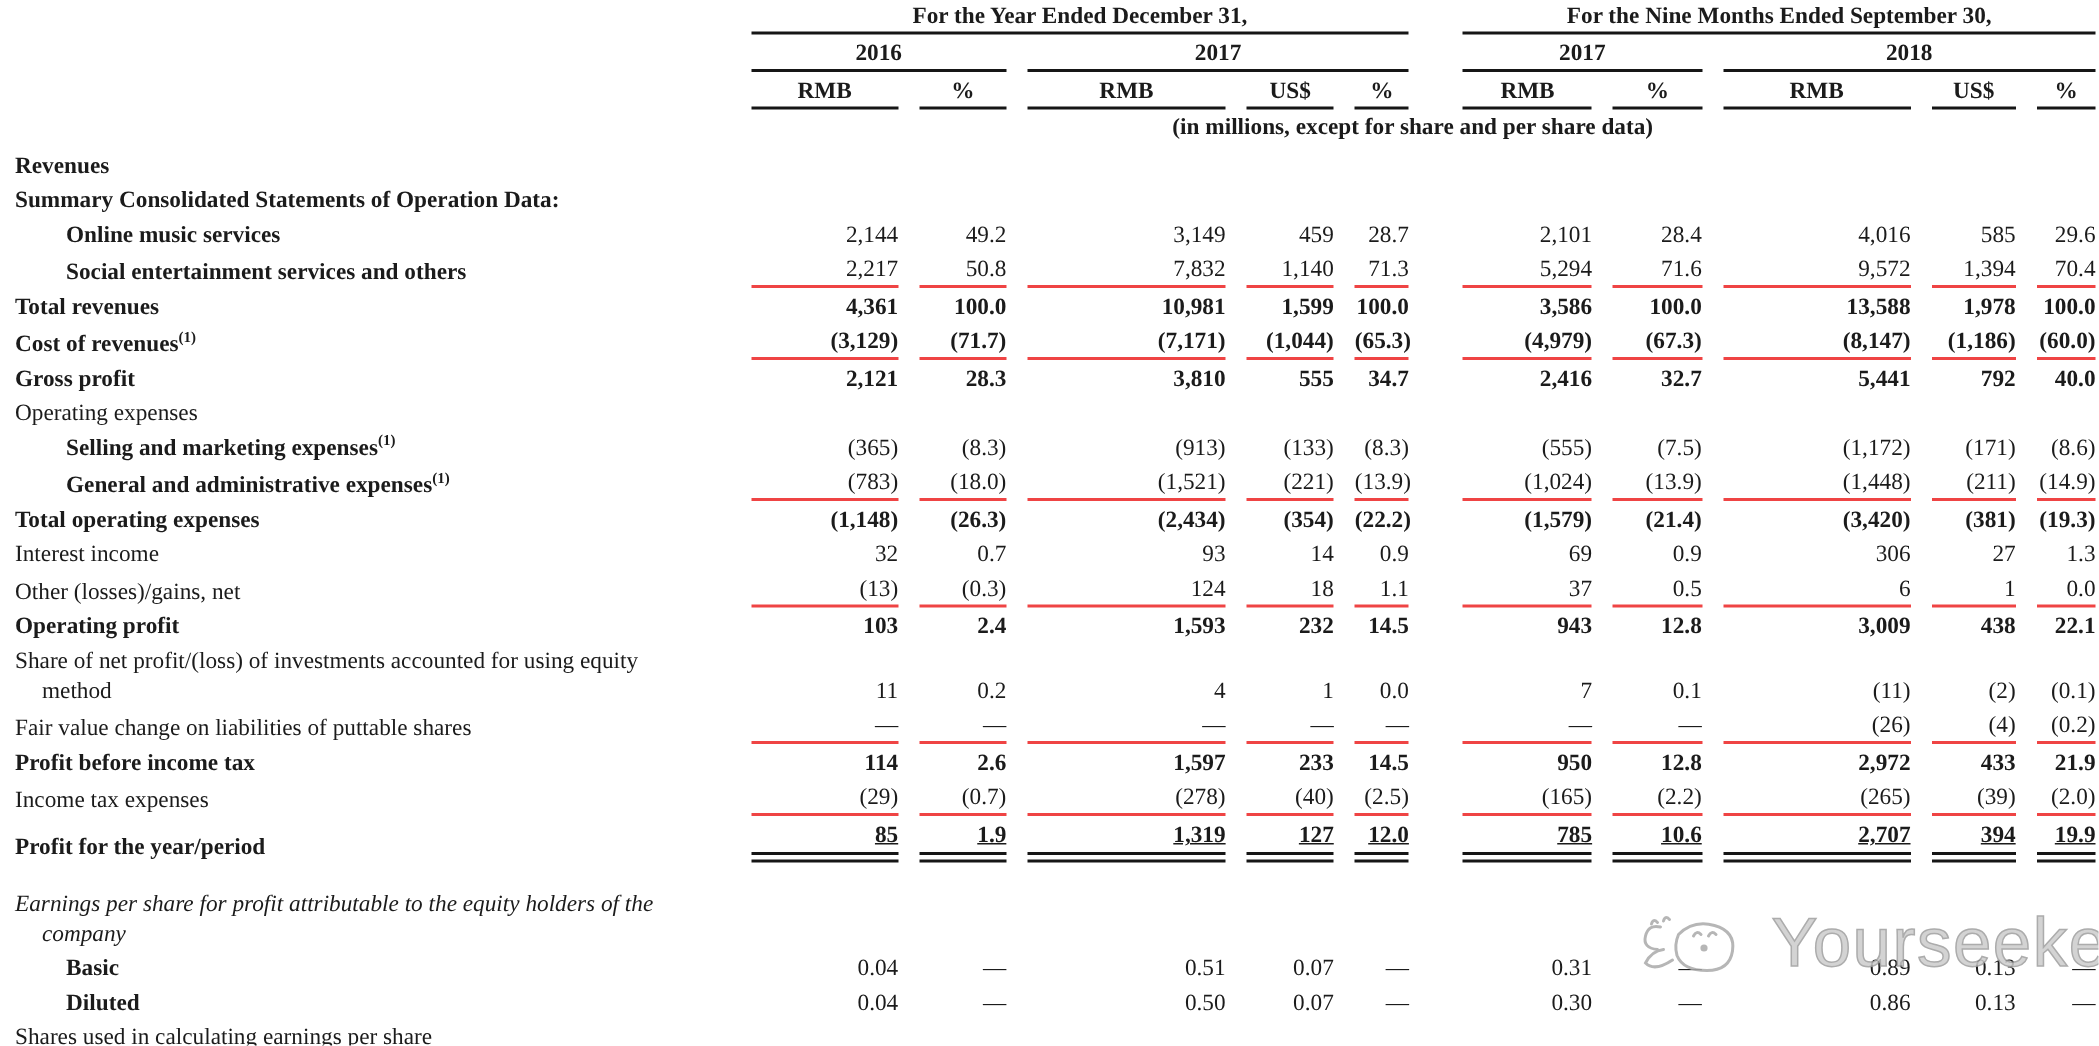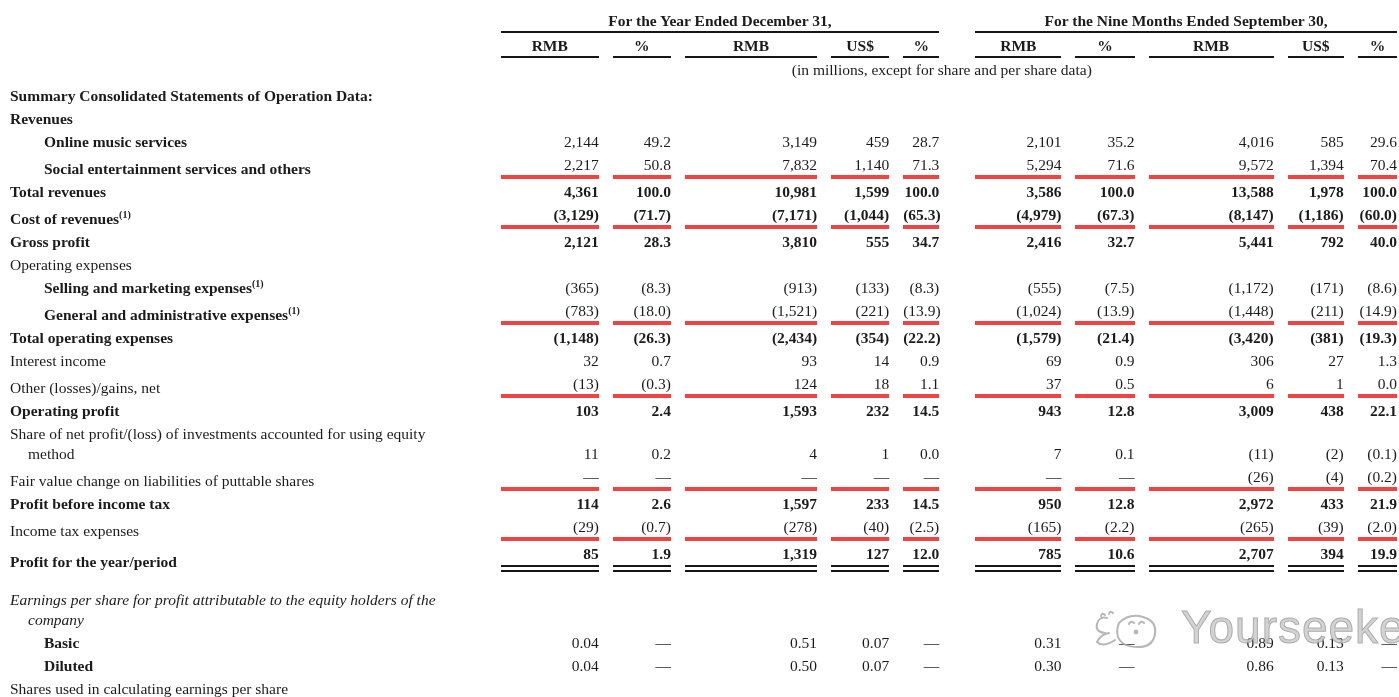--- a/index.html
+++ b/index.html
@@ -4,21 +4,21 @@
 <style>
   * { margin: 0; padding: 0; box-sizing: border-box; }
   html, body { background: #ffffff; }
   body {
     width: 1399px; height: 697px;
     font-family: "Liberation Serif", "DejaVu Serif", serif;
     color: #1b1b1b;
     position: relative;
     overflow: hidden;
   }
-  .page { width: 1399px; height: 697px; padding-top: 10px; position: relative; }
+  .page { width: 1399px; height: 697px; position: relative; }
 
   table.fin {
     border-collapse: collapse;
     table-layout: fixed;
     width: 1397px;
     font-size: 15.5px;
   }
   col.c-label { width: 486px; }
   col.c-rmb1  { width: 112px; }
   col.c-pct1  { width: 72px;  }
@@ -32,34 +32,34 @@
   col.c-usd4  { width: 70px;  }
   col.c-pct4  { width: 53px;  }
 
   th, td { vertical-align: bottom; font-weight: normal; padding: 1px 0 2px 0; }
   thead th { font-weight: bold; }
 
   
   .numcell, .hcell { padding-left: 14px; }
   .cl { line-height: 20px; text-align: right; white-space: nowrap; }
   .hl { line-height: 20px; text-align: center; white-space: nowrap; }
-  .u1 { border-bottom: 4px solid #ef4444; }
-  .u2 { border-bottom: 7px double #161616; padding-bottom: 1px; }
+  .u1 { border-bottom: 2px solid #ef4444; }
+  .u2 { border-bottom: 7px double #161616; padding-bottom: 1px; text-decoration: underline; }
   .hu { border-bottom: 2px solid #161616; }
 
   .lbl {
     padding-left: 28px; text-indent: -18px;
     line-height: 20px; white-space: pre-line;
   }
   .ind1 { padding-left: 44px; text-indent: 0; font-weight: bold; }
   .b { font-weight: bold; }
   sup { font-size: 10px; vertical-align: super; line-height: 0; }
 
   tr.gap-before td { padding-top: 16px; font-style: italic; }
-  tr.note-row th { font-weight: normal; padding-bottom: 6px; }
+  tr.note-row th { font-weight: bold; padding-bottom: 6px; }
 
   
   .watermark {
     position: absolute; left: 1085px; top: 592px;
     display: flex; align-items: center;
     pointer-events: none;
     opacity: 0.85;
   }
   .wm-text {
     font-family: "Liberation Sans", "DejaVu Sans", sans-serif;
@@ -91,20 +91,36 @@
     </colgroup>
     <thead>
       <tr>
         <td></td>
         <th colspan="5" class="hcell">
           <div class="hl hu">For the Year Ended December 31,</div>
         </th>
         <td class="gap"></td>
         <th colspan="5" class="hcell">
           <div class="hl hu">For the Nine Months Ended September 30,</div>
+        </th>
+      </tr>
+      <tr>
+        <td></td>
+        <th colspan="2" class="hcell">
+          <div class="hl hu">2016</div>
+        </th>
+        <th colspan="3" class="hcell">
+          <div class="hl hu">2017</div>
+        </th>
+        <td class="gap"></td>
+        <th colspan="2" class="hcell">
+          <div class="hl hu">2017</div>
+        </th>
+        <th colspan="3" class="hcell">
+          <div class="hl hu">2018</div>
         </th>
       </tr>
       <tr>
         <td></td>
         <th class="hcell">
             <div class="hl hu">RMB</div>
           </th>
         <th class="hcell">
             <div class="hl hu">%</div>
           </th>
@@ -134,20 +150,54 @@
             <div class="hl hu">%</div>
           </th>
       </tr>
       <tr class="note-row">
         <td></td>
         <th colspan="11">(in millions, except for share and per share data)</th>
       </tr>
     </thead>
     <tbody id="table-body">
         <tr>
+          <td class="lbl b">Revenues</td>
+          <td class="numcell b">
+            <div class="cl">&nbsp;</div>
+          </td>
+          <td class="numcell b">
+            <div class="cl">&nbsp;</div>
+          </td>
+          <td class="numcell b">
+            <div class="cl">&nbsp;</div>
+          </td>
+          <td class="numcell b">
+            <div class="cl">&nbsp;</div>
+          </td>
+          <td class="numcell b">
+            <div class="cl">&nbsp;</div>
+          </td>
+          <td class="gap"></td>
+          <td class="numcell b">
+            <div class="cl">&nbsp;</div>
+          </td>
+          <td class="numcell b">
+            <div class="cl">&nbsp;</div>
+          </td>
+          <td class="numcell b">
+            <div class="cl">&nbsp;</div>
+          </td>
+          <td class="numcell b">
+            <div class="cl">&nbsp;</div>
+          </td>
+          <td class="numcell b">
+            <div class="cl">&nbsp;</div>
+          </td>
+        </tr>
+        <tr>
           <td class="lbl b">Summary Consolidated Statements of Operation Data:</td>
           <td class="numcell b">
             <div class="cl">&nbsp;</div>
           </td>
           <td class="numcell b">
             <div class="cl">&nbsp;</div>
           </td>
           <td class="numcell b">
             <div class="cl">&nbsp;</div>
           </td>
@@ -168,54 +218,20 @@
             <div class="cl">&nbsp;</div>
           </td>
           <td class="numcell b">
             <div class="cl">&nbsp;</div>
           </td>
           <td class="numcell b">
             <div class="cl">&nbsp;</div>
           </td>
         </tr>
         <tr>
-          <td class="lbl b">Revenues</td>
-          <td class="numcell b">
-            <div class="cl">&nbsp;</div>
-          </td>
-          <td class="numcell b">
-            <div class="cl">&nbsp;</div>
-          </td>
-          <td class="numcell b">
-            <div class="cl">&nbsp;</div>
-          </td>
-          <td class="numcell b">
-            <div class="cl">&nbsp;</div>
-          </td>
-          <td class="numcell b">
-            <div class="cl">&nbsp;</div>
-          </td>
-          <td class="gap"></td>
-          <td class="numcell b">
-            <div class="cl">&nbsp;</div>
-          </td>
-          <td class="numcell b">
-            <div class="cl">&nbsp;</div>
-          </td>
-          <td class="numcell b">
-            <div class="cl">&nbsp;</div>
-          </td>
-          <td class="numcell b">
-            <div class="cl">&nbsp;</div>
-          </td>
-          <td class="numcell b">
-            <div class="cl">&nbsp;</div>
-          </td>
-        </tr>
-        <tr>
           <td class="lbl ind1">Online music services</td>
           <td class="numcell">
             <div class="cl">2,144</div>
           </td>
           <td class="numcell">
             <div class="cl">49.2</div>
           </td>
           <td class="numcell">
             <div class="cl">3,149</div>
           </td>
@@ -223,21 +239,21 @@
             <div class="cl">459</div>
           </td>
           <td class="numcell">
             <div class="cl">28.7</div>
           </td>
           <td class="gap"></td>
           <td class="numcell">
             <div class="cl">2,101</div>
           </td>
           <td class="numcell">
-            <div class="cl">35.2</div>
+            <div class="cl">28.4</div>
           </td>
           <td class="numcell">
             <div class="cl">4,016</div>
           </td>
           <td class="numcell">
             <div class="cl">585</div>
           </td>
           <td class="numcell">
             <div class="cl">29.6</div>
           </td>

